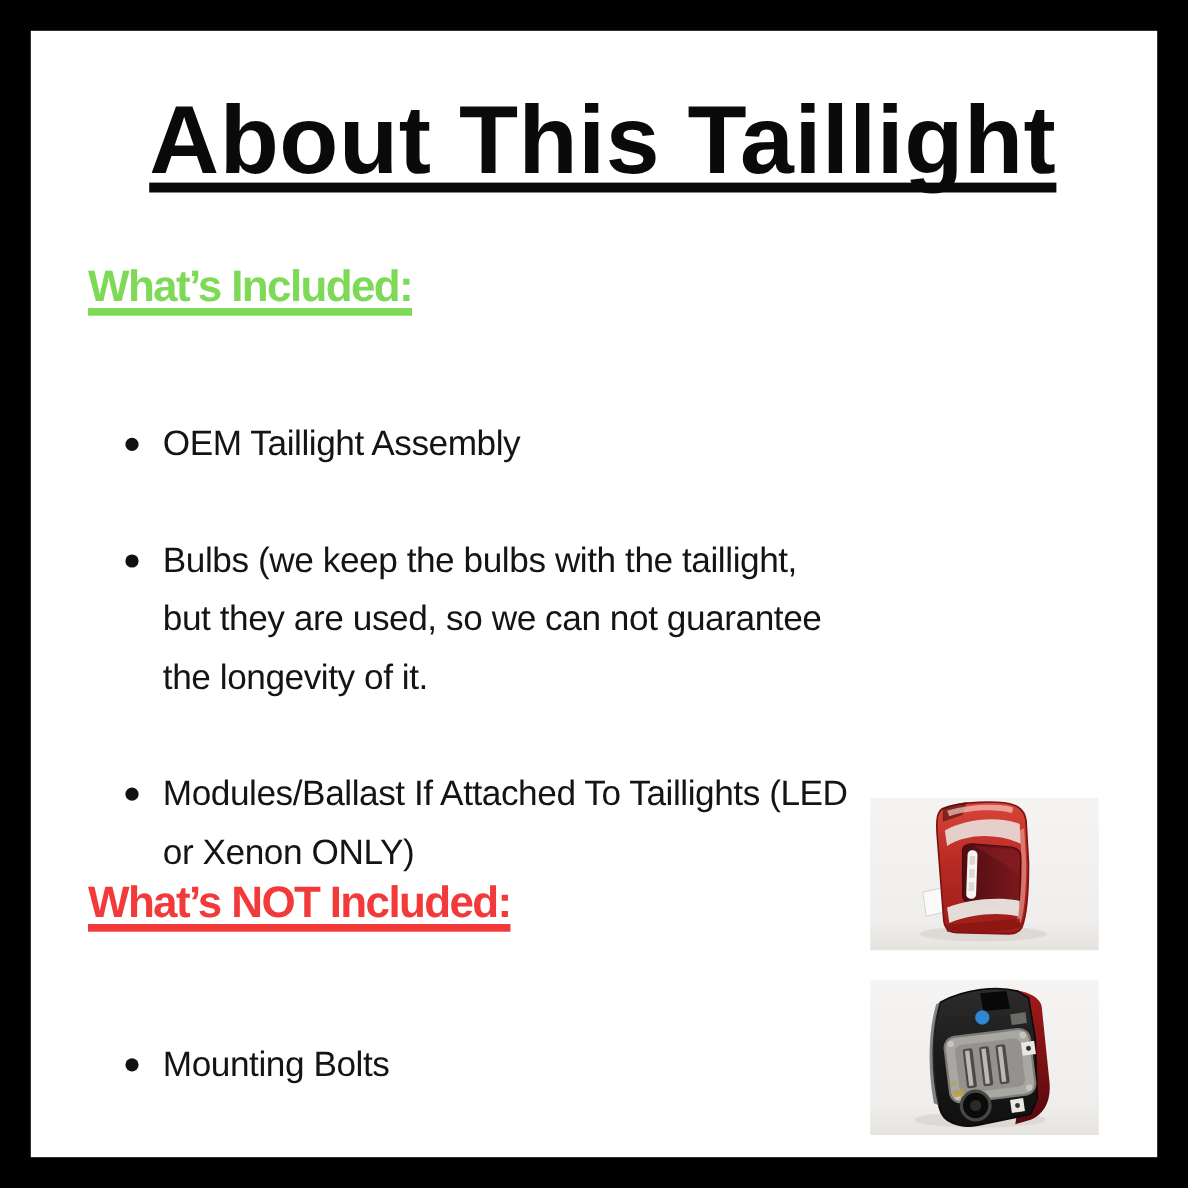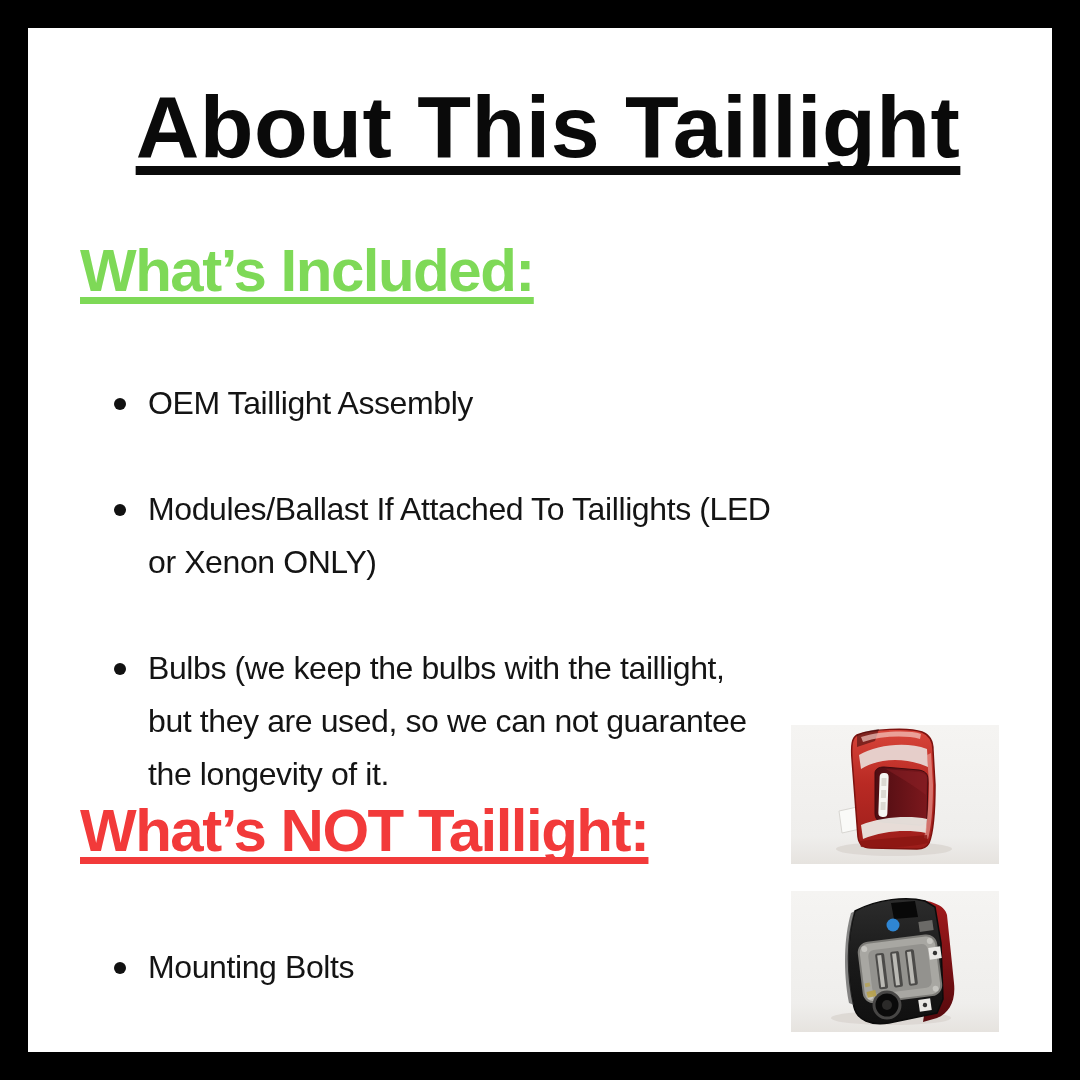--- a/index.html
+++ b/index.html
@@ -20,21 +20,21 @@
     position:absolute;left:16px;right:0;top:83px;margin:0;
     text-align:center;color:#0a0a0a;
     font-size:88px;font-weight:800;line-height:1;letter-spacing:0.5px;
     text-decoration:underline;
     text-decoration-thickness:9px;
     text-underline-offset:9px;
     text-decoration-skip-ink:none;
   }
   .heading{
     position:absolute;margin:0;
-    font-size:60px;font-weight:800;line-height:1;letter-spacing:-1.5px;
+    font-size:40px;font-weight:800;line-height:1;letter-spacing:-1.5px;
     text-decoration:underline;
     text-decoration-thickness:7px;
     text-underline-offset:6px;
     text-decoration-skip-ink:none;
   }
   .heading.green{color:var(--green);left:80px;top:241px;}
   .heading.red{color:var(--red);left:80px;top:801px;}
   ul.bullets{
     position:absolute;left:104px;margin:0;padding:0;list-style:none;
     width:880px;
@@ -58,28 +58,28 @@
 <body>
 
 <div class="frame">
   <div class="page"></div>
 
   <h1 class="title">About This Taillight</h1>
 
   <h2 class="heading green">What’s Included:</h2>
   <ul class="bullets top">
     <li>OEM Taillight Assembly</li>
-    <li>Modules/Ballast If Attached To Taillights (LED
-or Xenon ONLY)</li>
     <li>Bulbs (we keep the bulbs with the taillight,
 but they are used, so we can not guarantee
 the longevity of it.</li>
+    <li>Modules/Ballast If Attached To Taillights (LED
+or Xenon ONLY)</li>
   </ul>
 
-  <h2 class="heading red">What’s NOT Taillight:</h2>
+  <h2 class="heading red">What’s NOT Included:</h2>
   <ul class="bullets bottom">
     <li>Mounting Bolts</li>
   </ul>
 
   <figure class="photo front">
     <svg viewBox="0 0 208 139" xmlns="http://www.w3.org/2000/svg">
       <defs>
         <linearGradient id="bg1" x1="0" y1="0" x2="0" y2="1">
           <stop offset="0" stop-color="#f5f4f2"></stop>
             <stop offset="0.8" stop-color="#efeeec"></stop>

